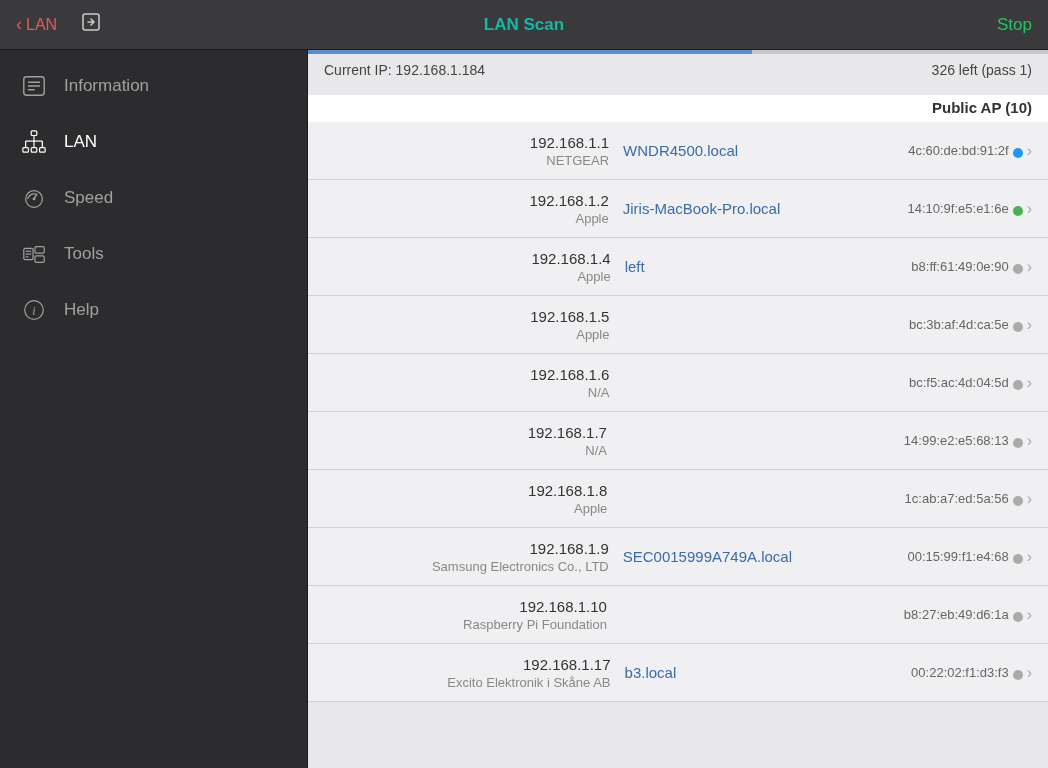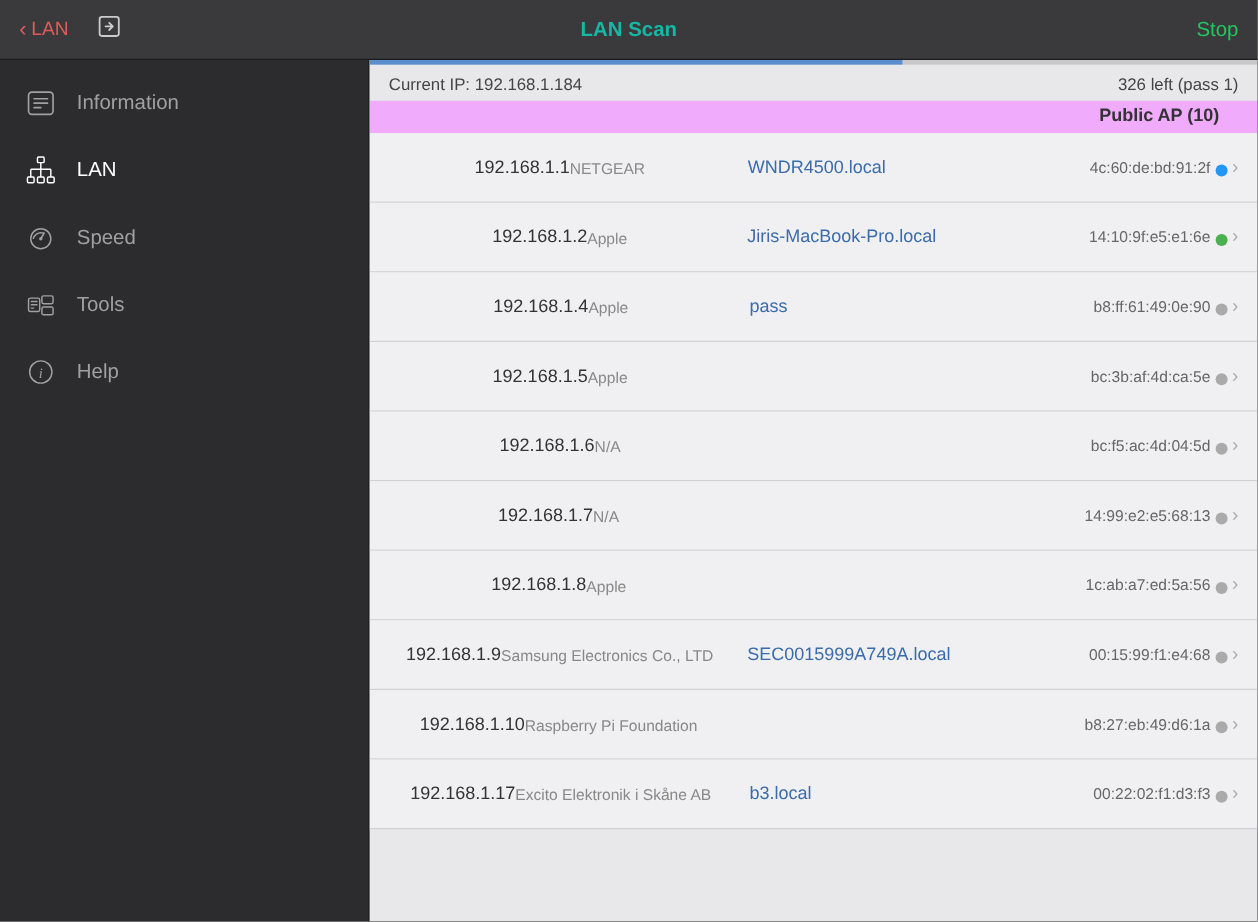--- a/index.html
+++ b/index.html
@@ -139,45 +139,46 @@
       font-size: 14px;
       color: #444;
     }
     .scan-status {
       font-size: 14px;
       color: #444;
     }
 
     
     .section-header {
-      padding: 4px 32px 6px 16px;
+      padding: 4px 16px 6px 16px;
       font-size: 15px;
       font-weight: 600;
       color: #333;
-      background: #f0abfc;
+      background: #ffffff;
+      margin-top: 11px;
     }
 
     
     .device-list {
       flex: 1;
     }
     .device-row {
       background: #f0f0f2;
       border-bottom: 1px solid #d0d0d2;
       display: flex;
       align-items: center;
       padding: 0 16px;
       min-height: 58px;
       cursor: pointer;
       position: relative;
     }
     .device-left {
       flex: 1;
       display: flex;
-      flex-direction: row;
+      flex-direction: column;
       justify-content: center;
       padding: 8px 0;
     }
     .device-ip {
       font-size: 15px;
       color: #333;
       font-weight: 500;
     }
     .device-vendor {
       font-size: 13px;
@@ -366,21 +367,21 @@
             <div class="status-dot online-green"></div>
           </div>
           <span class="chevron">›</span>
         </div>
         <div class="device-row">
           <div class="device-left">
             <span class="device-ip">192.168.1.4</span>
             <span class="device-vendor">Apple</span>
           </div>
           <div class="device-center">
-            <span class="device-hostname">pass</span>
+            <span class="device-hostname">left</span>
           </div>
           <div class="device-right">
             <span class="device-mac">b8:ff:61:49:0e:90</span>
             <div class="status-dot offline"></div>
           </div>
           <span class="chevron">›</span>
         </div>
         <div class="device-row">
           <div class="device-left">
             <span class="device-ip">192.168.1.5</span>

